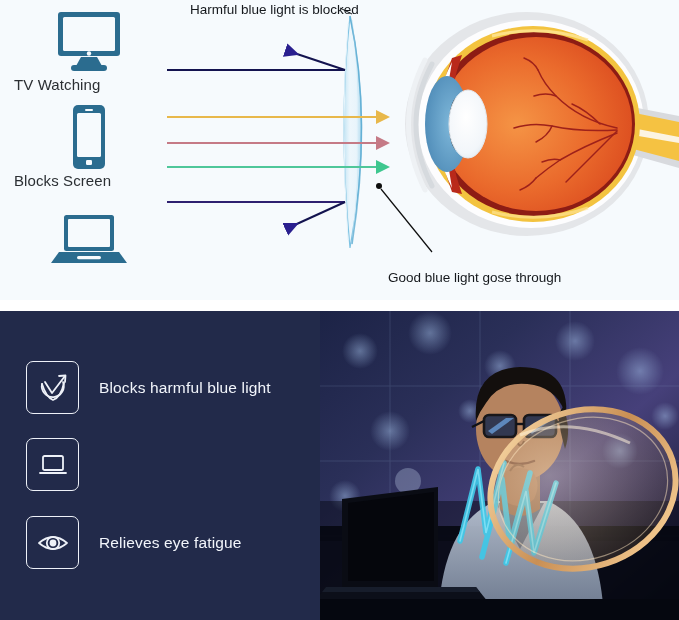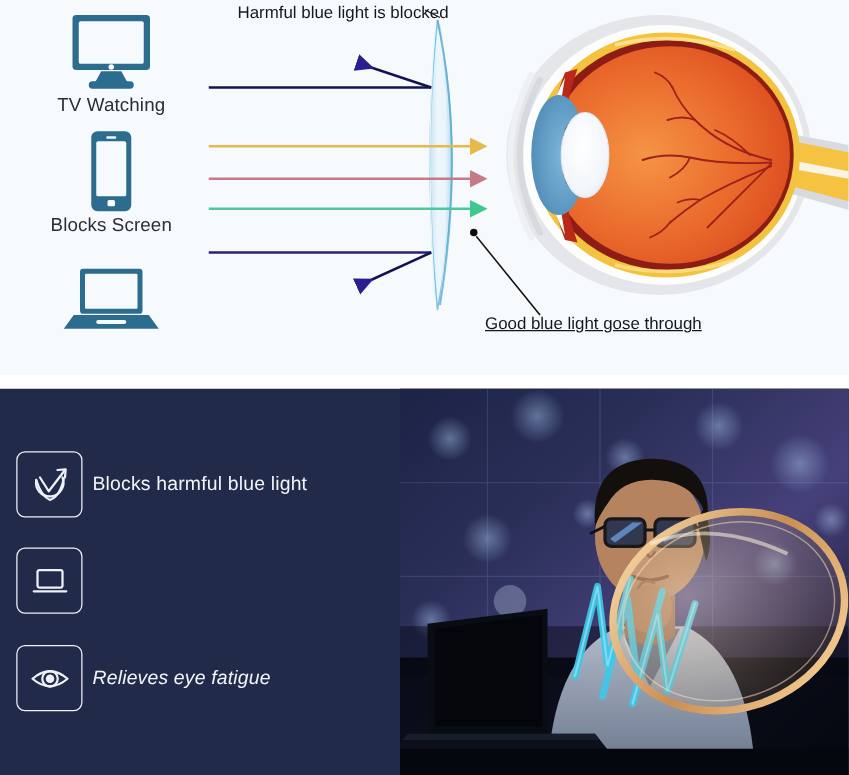--- a/index.html
+++ b/index.html
@@ -20,21 +20,21 @@
   #top-panel {
     position: absolute; left: 0; top: 0;
     width: 679px; height: 300px;
     background: #f6fafd;
   }
 
   
   .device {
     position: absolute;
     width: 150px;
-    text-align: center;
+    text-align: left;
     color: #2b2f33;
   }
   .device-label {
     font-size: 15px;
     letter-spacing: .1px;
     margin-top: 2px;
     white-space: nowrap;
   }
   #device-tv    { left: 14px; top: 8px; }
   #device-phone { left: 14px; top: 104px; }
@@ -43,46 +43,45 @@
 
   
   #headline {
     position: absolute; left: 166px; top: 2px;
     font-size: 13.5px; color: #15181c;
     white-space: nowrap; font-weight: 400; margin-left: 24px;
   }
 
   
   #caption {
-    position: absolute; left: 388px; top: 251px;
+    position: absolute; left: 388px; top: 270px;
     font-size: 13.5px; color: #15181c;
     white-space: nowrap;
-    text-decoration: underline;
   }
 
   
   #rays { position: absolute; left: 0; top: 0; width: 679px; height: 300px; }
 
   
   #bottom-panel {
     position: absolute; left: 0; top: 311px;
     width: 679px; height: 309px;
     background: #222a4a;
   }
   #features {
     position: absolute; left: 0; top: 0;
     width: 320px; height: 309px;
   }
   .feature-row {
-    position: absolute; left: 13px;
-    display: flex; align-items: center; gap: 8px;
+    position: absolute; left: 26px;
+    display: flex; align-items: center; gap: 20px;
   }
   #feature-0 { top: 50px; }
   #feature-1 { top: 127px; }
-  #feature-2 { top: 205px; font-style: italic; }
+  #feature-2 { top: 205px; }
   .feature-icon {
     width: 53px; height: 53px;
     border: 1.6px solid #eef1f8;
     border-radius: 7px;
     display: flex; align-items: center; justify-content: center;
     flex: 0 0 auto;
   }
   .feature-text {
     color: #f2f5fb;
     font-size: 15.5px;

